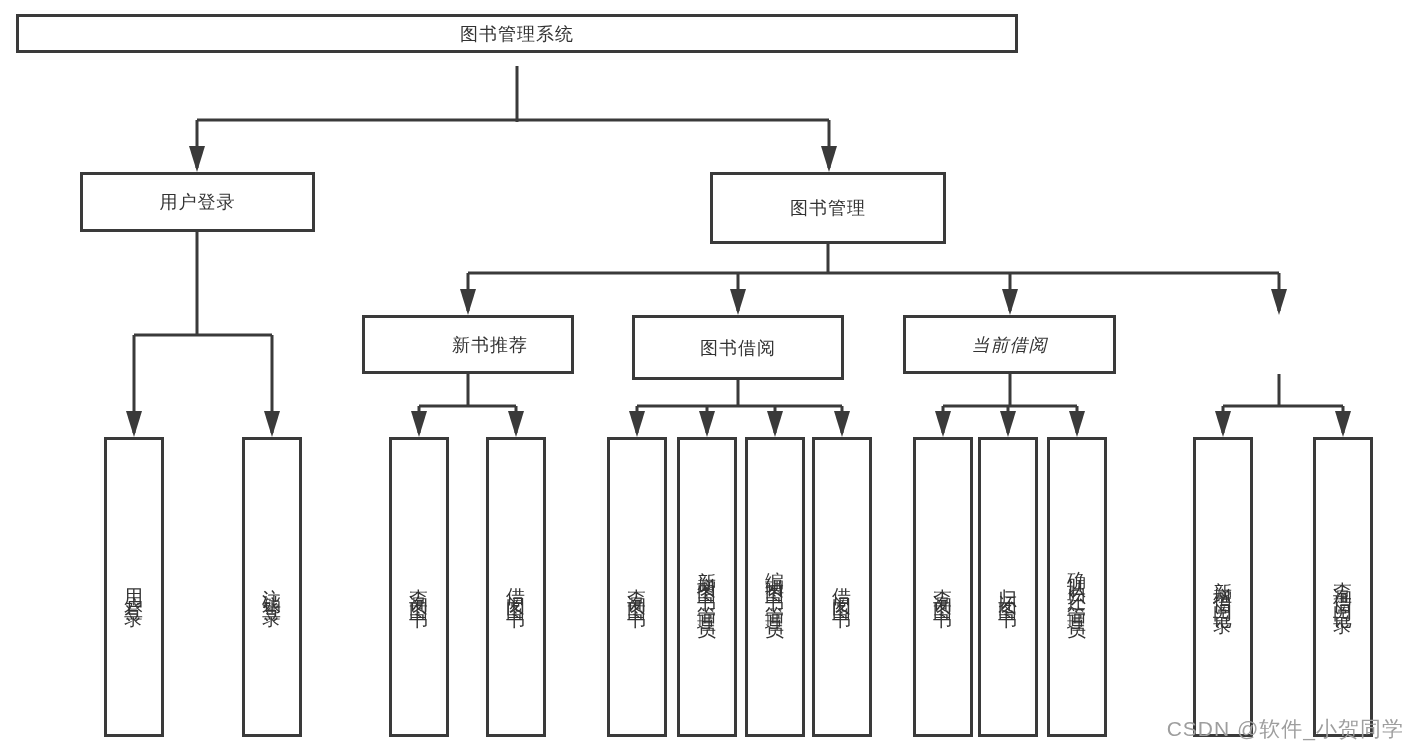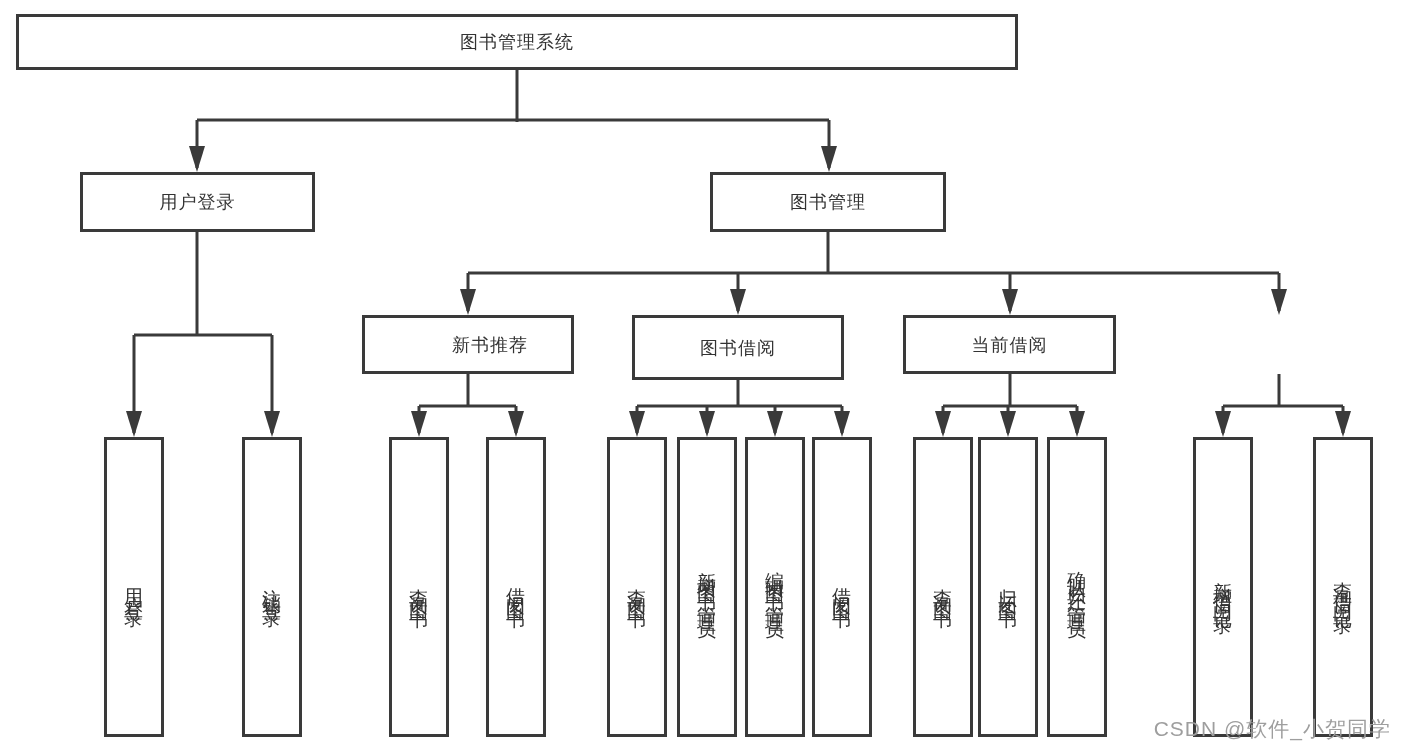--- a/index.html
+++ b/index.html
@@ -47,48 +47,48 @@
   }
   .leaf .vtext {
     writing-mode: vertical-rl;
     text-orientation: mixed;
     letter-spacing: 7px;
     line-height: 1;
     white-space: nowrap;
   }
 
   
-  .n-root { left: 16px;  top: 14px;  width: 1002px; height: 56px; font-family: Liberation Serif, serif; }
+  .n-root { left: 16px;  top: 14px;  width: 1002px; height: 39px; font-family: Liberation Serif, serif; }
 
   .n-l2a  { left: 80px;  top: 172px; width: 235px; height: 60px; }
-  .n-l2b  { left: 710px; top: 172px; width: 236px; height: 60px; }
+  .n-l2b  { left: 710px; top: 172px; width: 236px; height: 72px; }
 
   .n-l3a  { left: 362px;  top: 315px; width: 212px; height: 59px; padding-left: 44px; }
   .n-l3b  { left: 632px;  top: 315px; width: 212px; height: 65px; }
-  .n-l3c  { left: 903px;  top: 315px; width: 213px; height: 59px; }
+  .n-l3c  { left: 903px;  top: 315px; width: 213px; height: 59px; font-style: italic; }
   .n-l3d  { left: 1173px; top: 315px; width: 212px; height: 59px; }
 
   .leaf { top: 437px; width: 60px; height: 300px; }
   .n-u1 { left: 104px; }
   .n-u2 { left: 242px; }
   .n-n1 { left: 389px; }
   .n-n2 { left: 486px; }
   .n-b1 { left: 607px; }
   .n-b2 { left: 677px; }
   .n-b3 { left: 745px; }
   .n-b4 { left: 812px; }
   .n-c1 { left: 913px; }
   .n-c2 { left: 978px; }
   .n-c3 { left: 1047px; }
   .n-r1 { left: 1193px; }
   .n-r2 { left: 1313px; }
 
   .watermark {
     position: absolute;
-    right: 14px;
+    right: 1px;
     top: 715px;
     z-index: 3;
     font-size: 21px;
     letter-spacing: 1px;
     color: var(--wm);
     white-space: nowrap;
   }
 </style>
 </head>
 <body>

